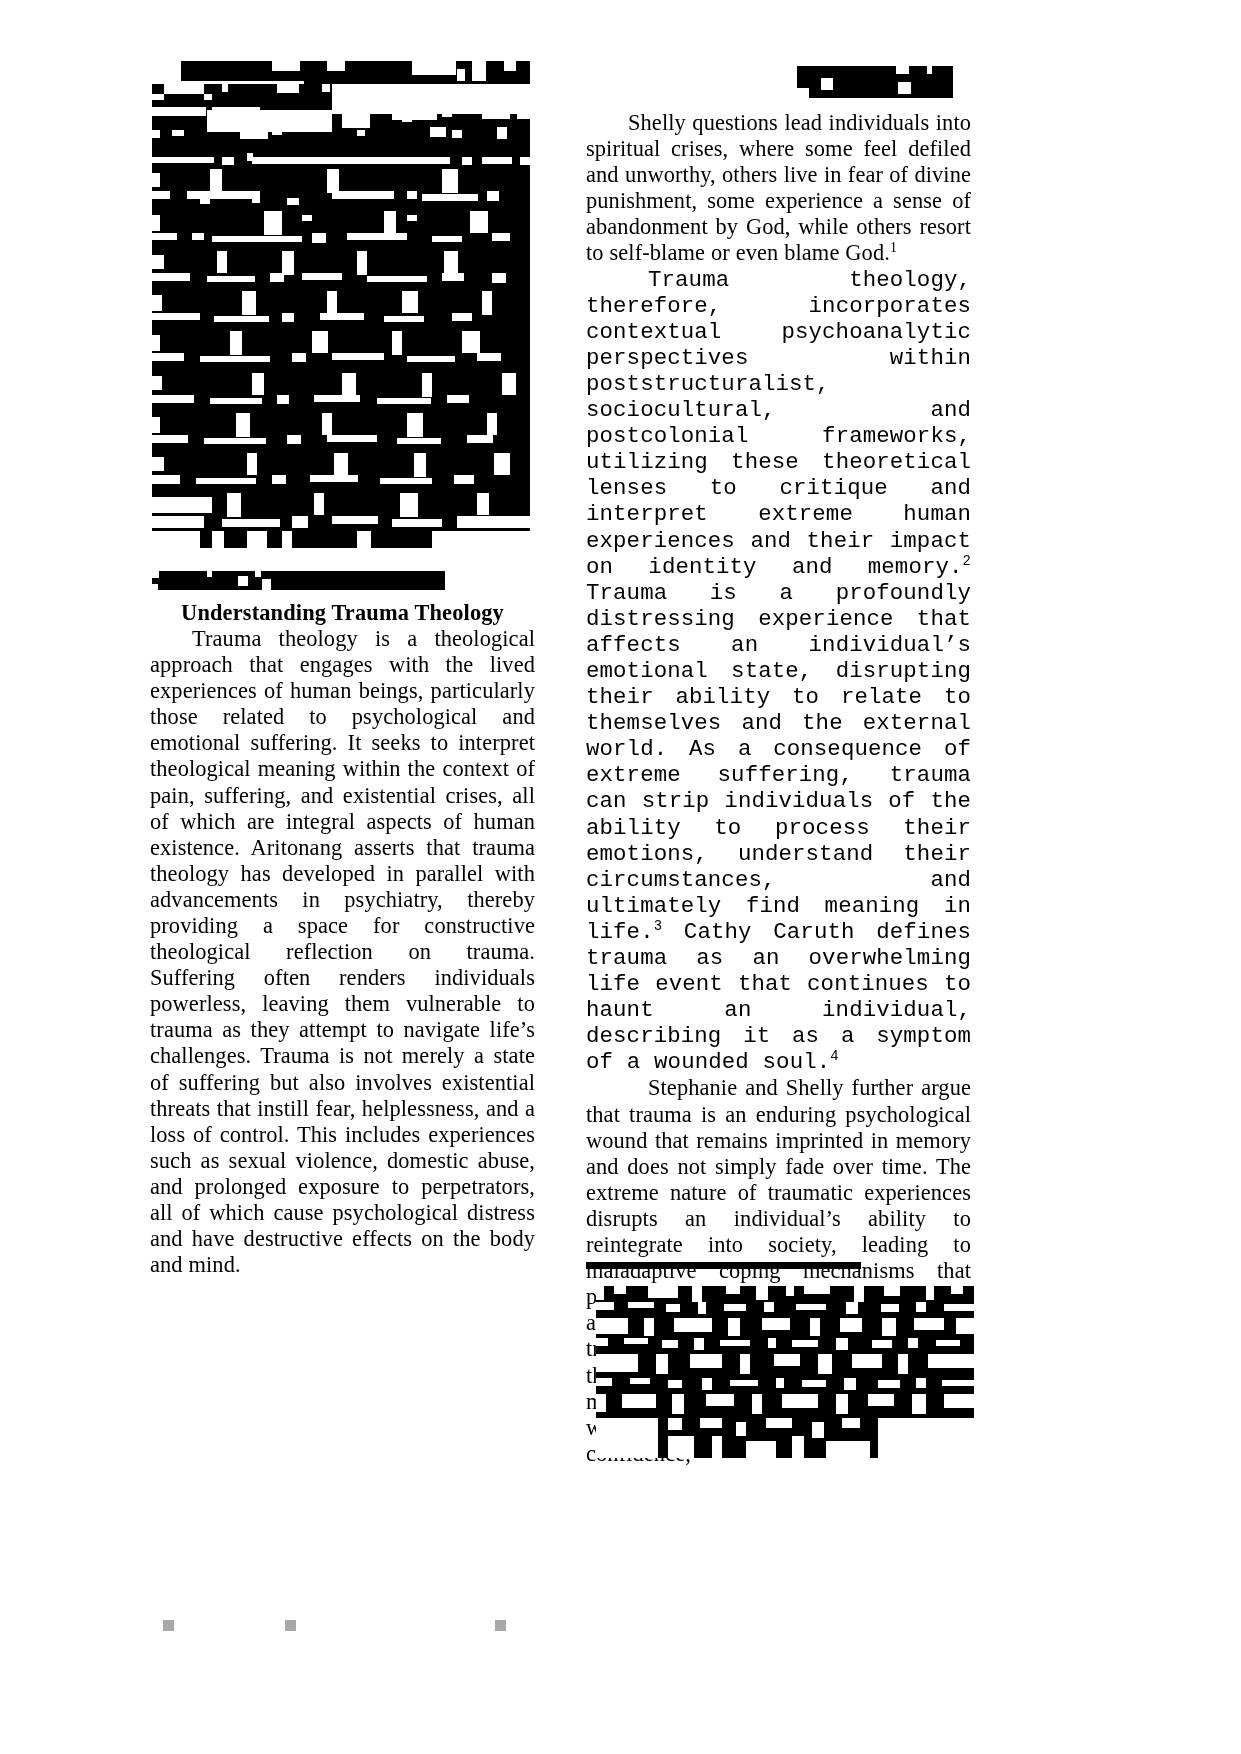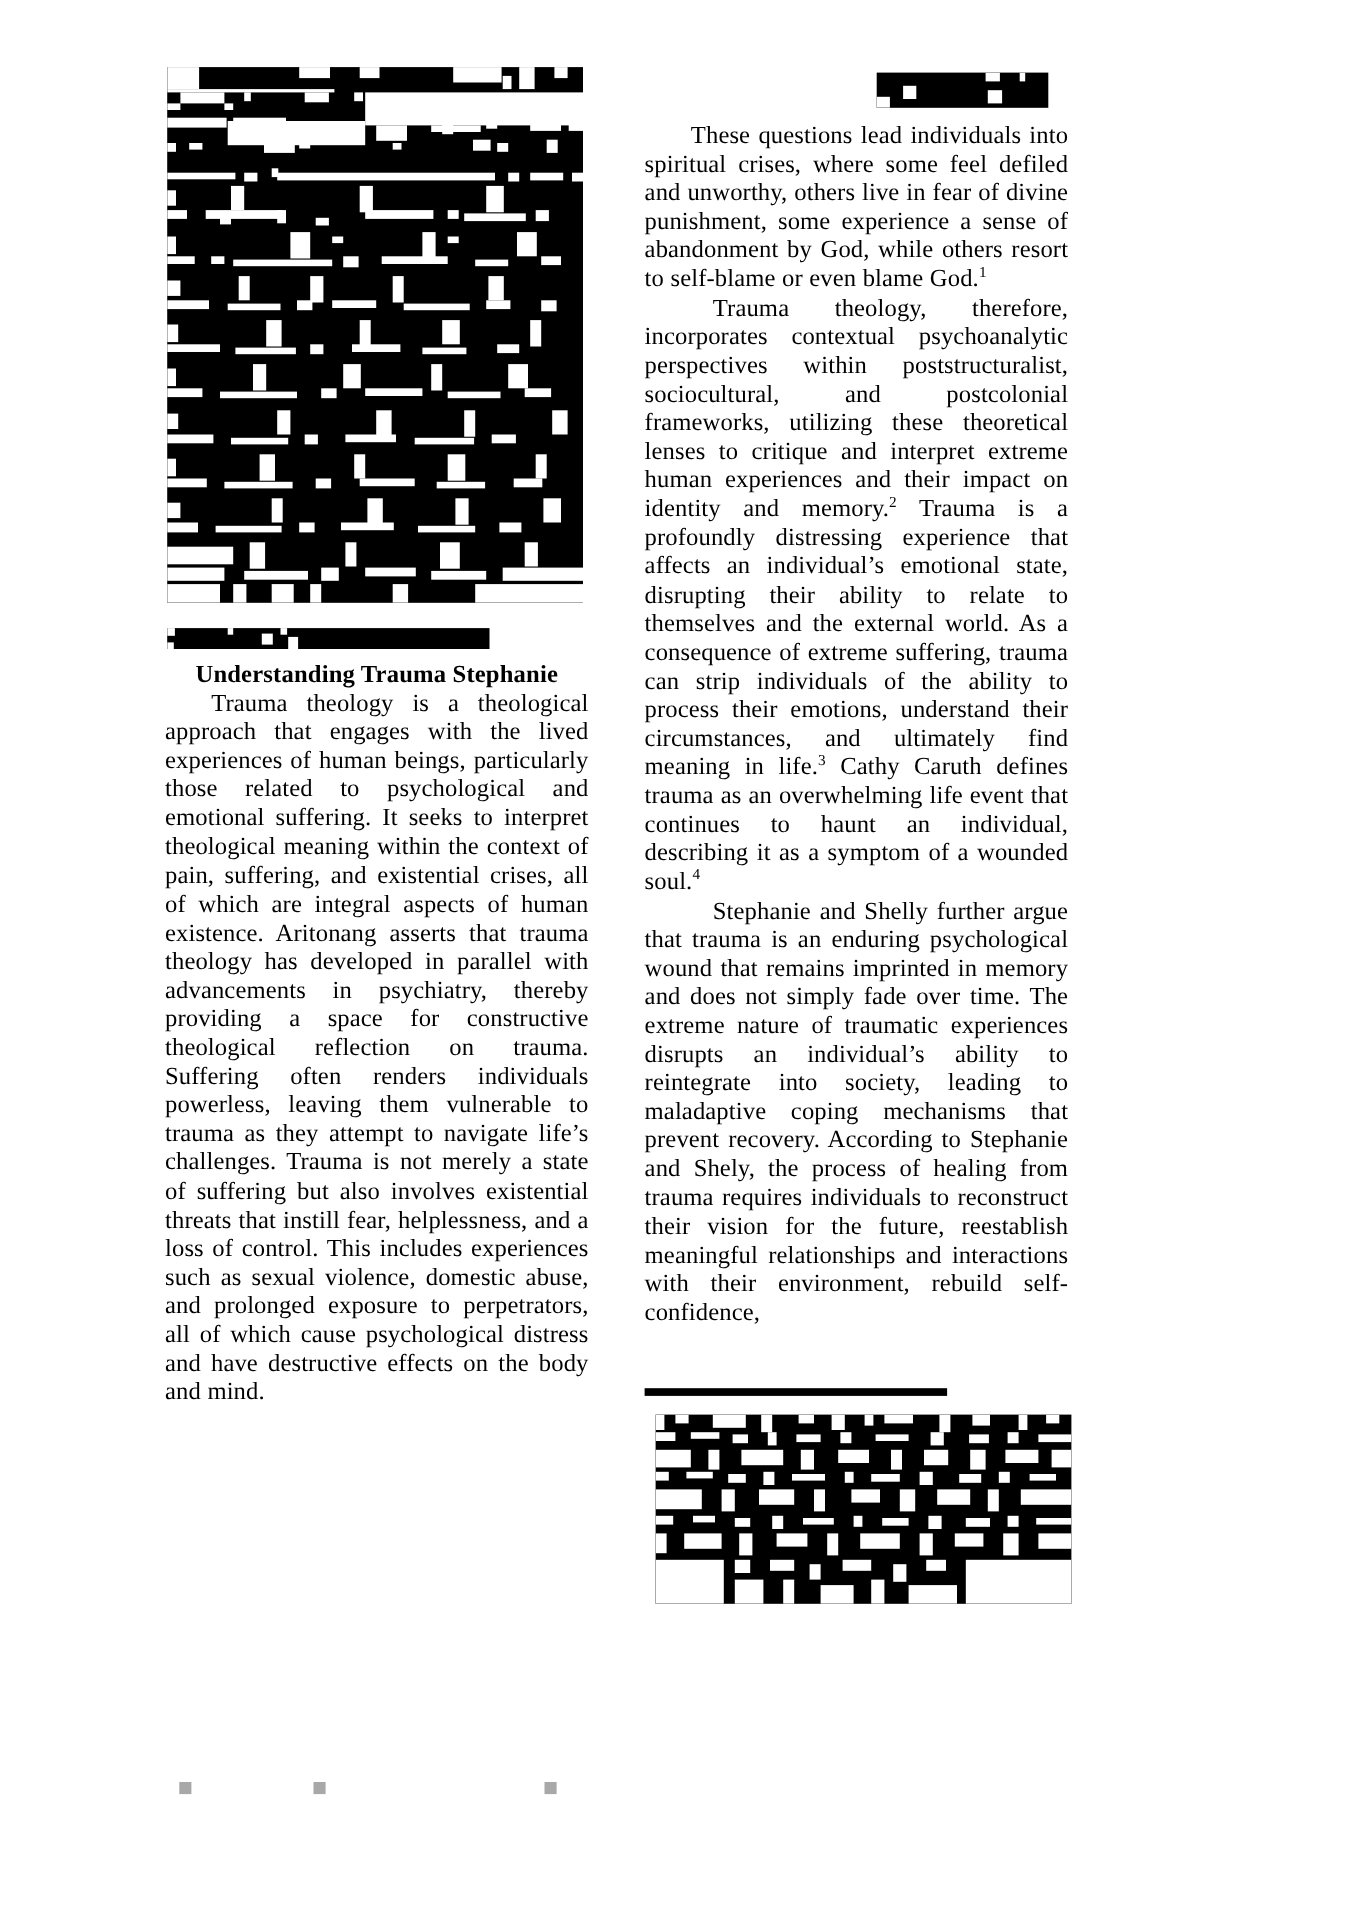--- a/index.html
+++ b/index.html
@@ -247,21 +247,21 @@
     <i style="left:55px;  top:0px;  width:5px;  height:6px;"></i>
     <i style="left:86px;  top:5px;  width:10px; height:10px;"></i>
     <i style="left:103px; top:0px;  width:6px;  height:6px;"></i>
     <i style="left:110px; top:8px;  width:9px;  height:11px;"></i>
     <i style="left:0px;   top:13px; width:6px;  height:6px;"></i>
   </div>
 
   <div class="col col-left">
     <div style="height:600px;"></div>
 
-    <h2 class="heading">Understanding Trauma Stephanie</h2>
+    <h2 class="heading">Understanding Trauma Theology</h2>
 
     <p class="para indent">Trauma theology is a theological approach that engages with the lived experiences of human beings, particularly those related to psychological and emotional suffering. It seeks to interpret theological meaning within the context of pain, suffering, and existential crises, all of which are integral aspects of human existence. Aritonang asserts that trauma theology has developed in parallel with advancements in psychiatry, thereby providing a space for constructive theological reflection on trauma. Suffering often renders individuals powerless, leaving them vulnerable to trauma as they attempt to navigate life’s challenges. Trauma is not merely a state of suffering but also involves existential threats that instill fear, helplessness, and a loss of control. This includes experiences such as sexual violence, domestic abuse, and prolonged exposure to perpetrators, all of which cause psychological distress and have destructive effects on the body and mind.</p>
 
   </div>
 
   <div class="anchor-sq" style="left:163px; top:1620px;"></div>
   <div class="anchor-sq" style="left:285px; top:1620px;"></div>
   <div class="anchor-sq" style="left:495px; top:1620px;"></div>
 
   <div class="redact" style="left:797px; top:66px; width:156px; height:32px;">
@@ -269,24 +269,24 @@
     <i style="left:24px;  top:12px; width:12px; height:12px;"></i>
     <i style="left:99px;  top:0px;  width:13px; height:8px;"></i>
     <i style="left:101px; top:16px; width:13px; height:12px;"></i>
     <i style="left:130px; top:0px;  width:5px;  height:8px;"></i>
   </div>
 
   <div class="col col-right">
     <div style="height:110px;"></div>
 
     <p class="para indent">
-      <span>These questions lead individuals into spiritual crises, where some feel defiled and unworthy, others live in fear of divine punishment, some experience a sense of abandonment by God, while others resort to self-blame or even blame God.</span><sup class="fn">1</sup>
+      <span>Shelly questions lead individuals into spiritual crises, where some feel defiled and unworthy, others live in fear of divine punishment, some experience a sense of abandonment by God, while others resort to self-blame or even blame God.</span><sup class="fn">1</sup>
     </p>
 
-    <p class="para" style="text-indent:62px;">
+    <p class="para" style="text-indent:62px;font-family:Liberation Mono, monospace;">
       <span>Trauma theology, therefore, incorporates contextual psychoanalytic perspectives within poststructuralist, sociocultural, and postcolonial frameworks, utilizing these theoretical lenses to critique and interpret extreme human experiences and their impact on identity and memory.</span><sup class="fn">2</sup><span> Trauma is a profoundly distressing experience that affects an individual’s emotional state, disrupting their ability to relate to themselves and the external world. As a consequence of extreme suffering, trauma can strip individuals of the ability to process their emotions, understand their circumstances, and ultimately find meaning in life.</span><sup class="fn">3</sup><span> Cathy Caruth defines trauma as an overwhelming life event that continues to haunt an individual, describing it as a symptom of a wounded soul.</span><sup class="fn">4</sup>
     </p>
 
     <p class="para" style="text-indent:62px;">Stephanie and Shelly further argue that trauma is an enduring psychological wound that remains imprinted in memory and does not simply fade over time. The extreme nature of traumatic experiences disrupts an individual’s ability to reintegrate into society, leading to maladaptive coping mechanisms that prevent recovery. According to Stephanie and Shely, the process of healing from trauma requires individuals to reconstruct their vision for the future, reestablish meaningful relationships and interactions with their environment, rebuild self-confidence,</p>
   </div>
 
   <div class="fn-rule" style="left:586px; top:1262px; width:275px; height:7px;"></div>
 
   <div class="redact" style="left:596px; top:1286px; width:378px; height:172px;">
     <i style="left:0px;   top:0px;   width:8px;  height:14px;"></i>

